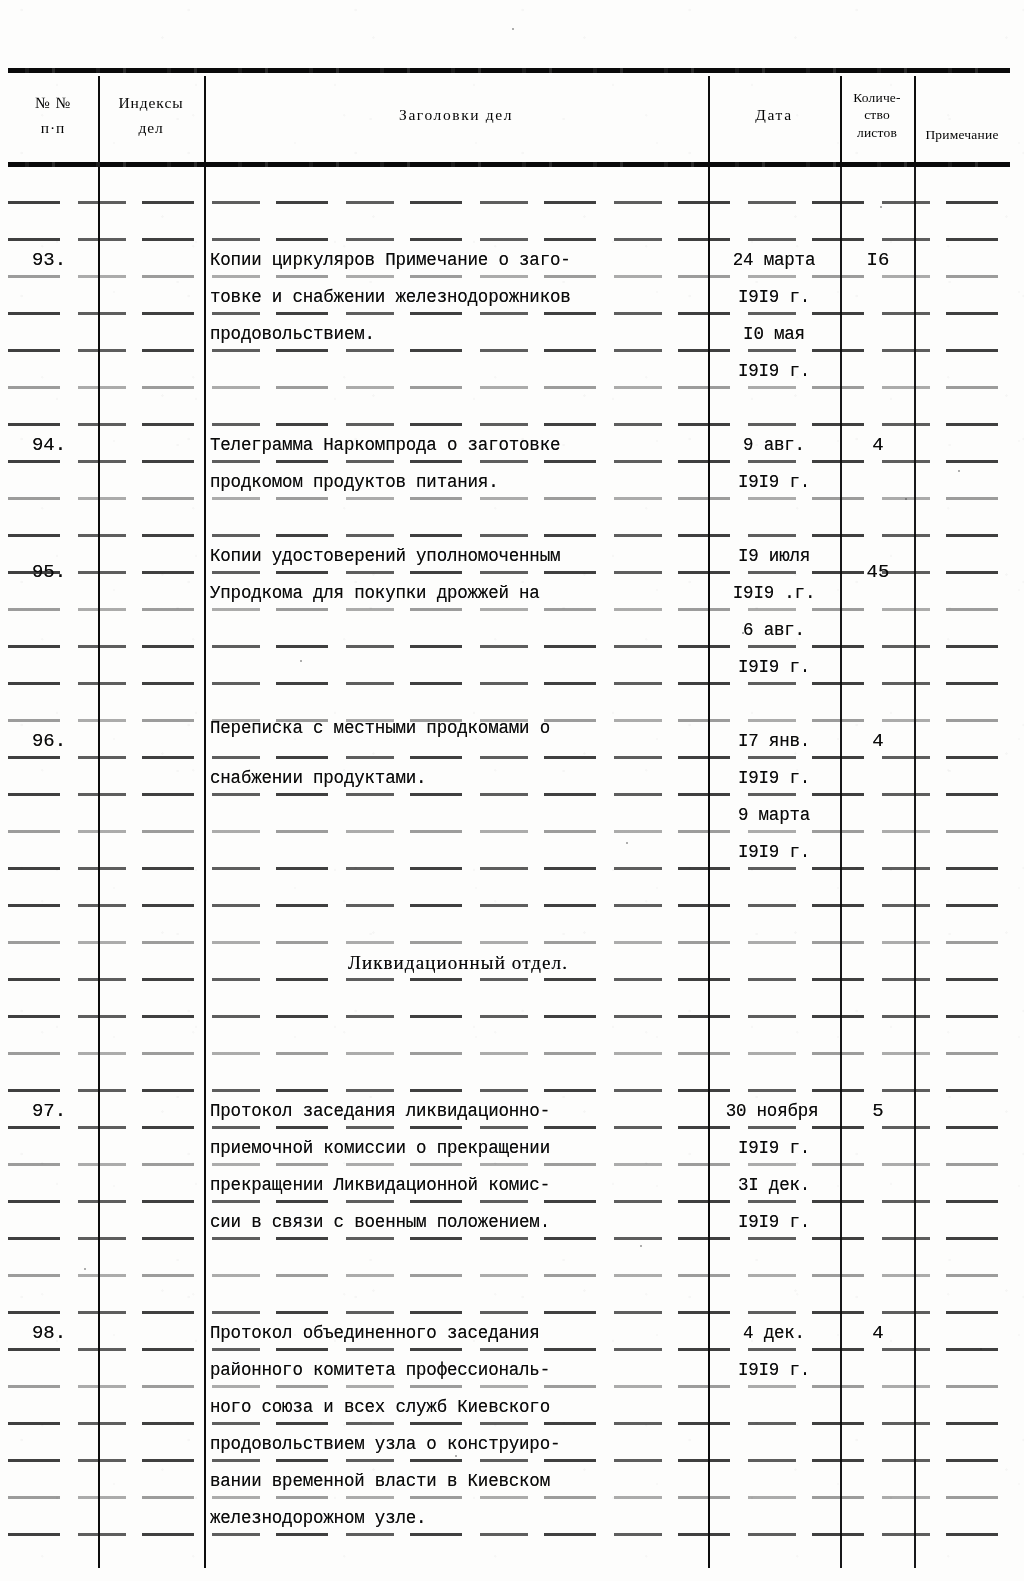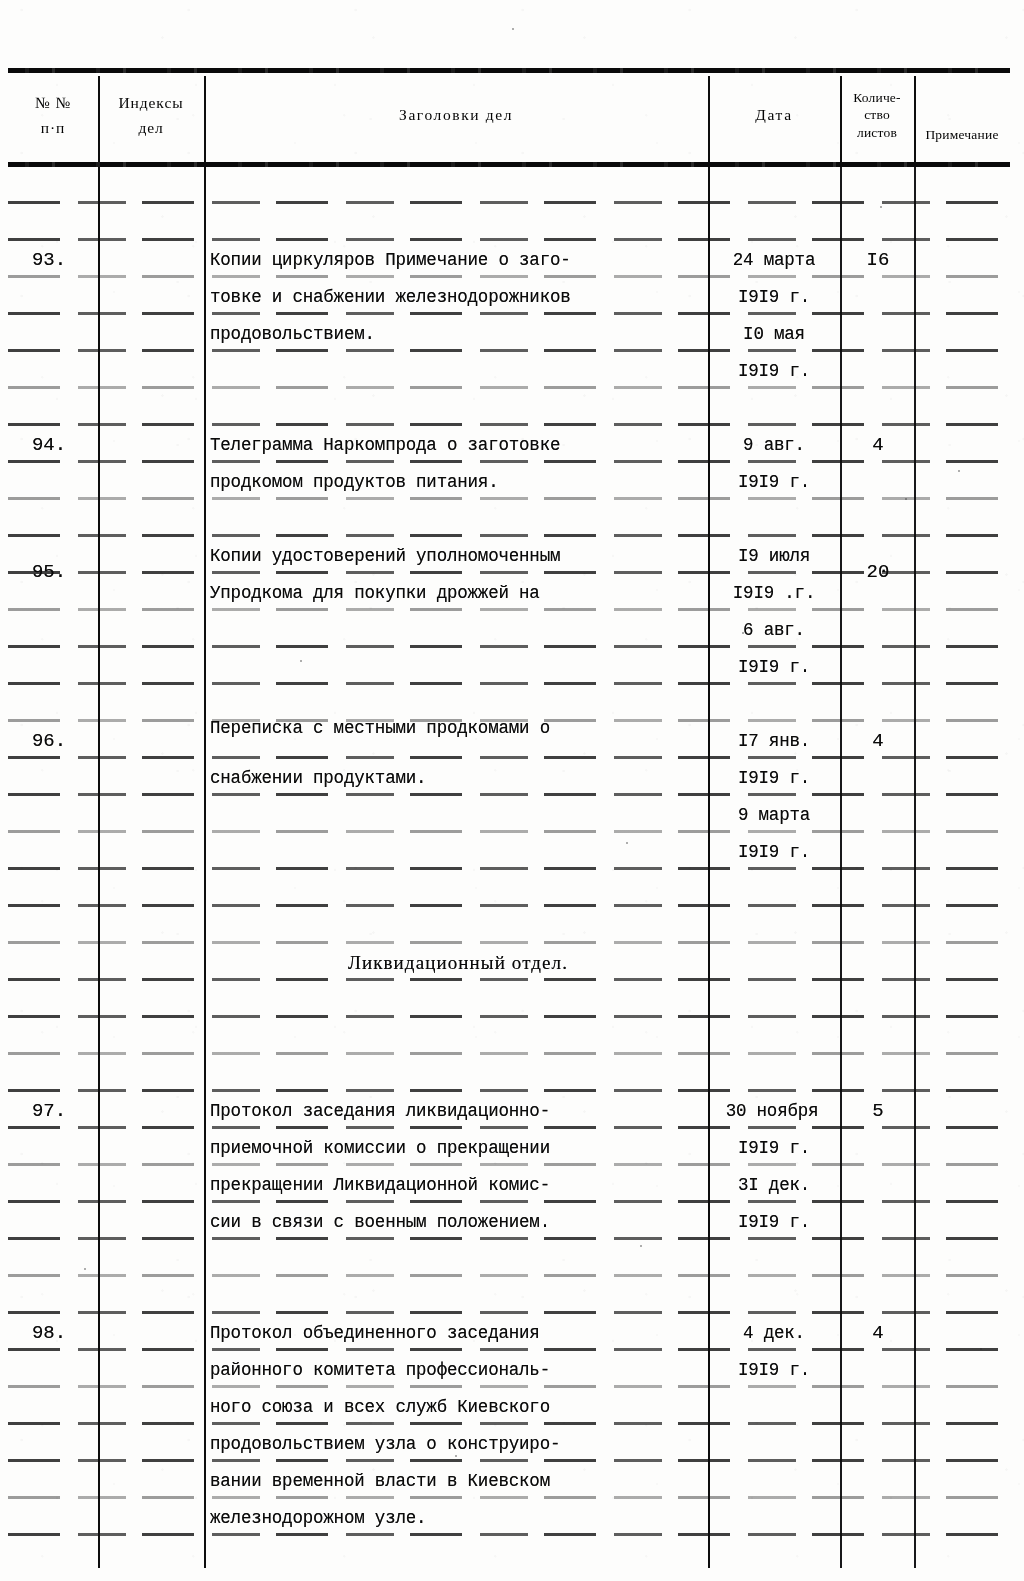--- a/index.html
+++ b/index.html
@@ -301,21 +301,21 @@
         </div>
         <div class="cellrow" style="top: 259px;">
           <div class="c-date">9 авг.</div>
         </div>
         <div class="cellrow" style="top: 296px;">
           <div class="c-date">I9I9 г.</div>
         </div>
         <div class="cellrow" style="top: 375px; margin-top: 11px;">
           <div class="c-num">95.</div>
           <div class="c-idx"></div>
-          <div class="c-sheets">20</div>
+          <div class="c-sheets">45</div>
           <div class="c-note"></div>
         </div>
         <div class="cellrow" style="top: 370px;">
           <div class="c-title">Копии удостоверений уполномоченным</div>
         </div>
         <div class="cellrow" style="top: 407px;">
           <div class="c-title">Упродкома для покупки дрожжей на</div>
         </div>
         <div class="cellrow" style="top: 370px;">
           <div class="c-date">I9 июля</div>

